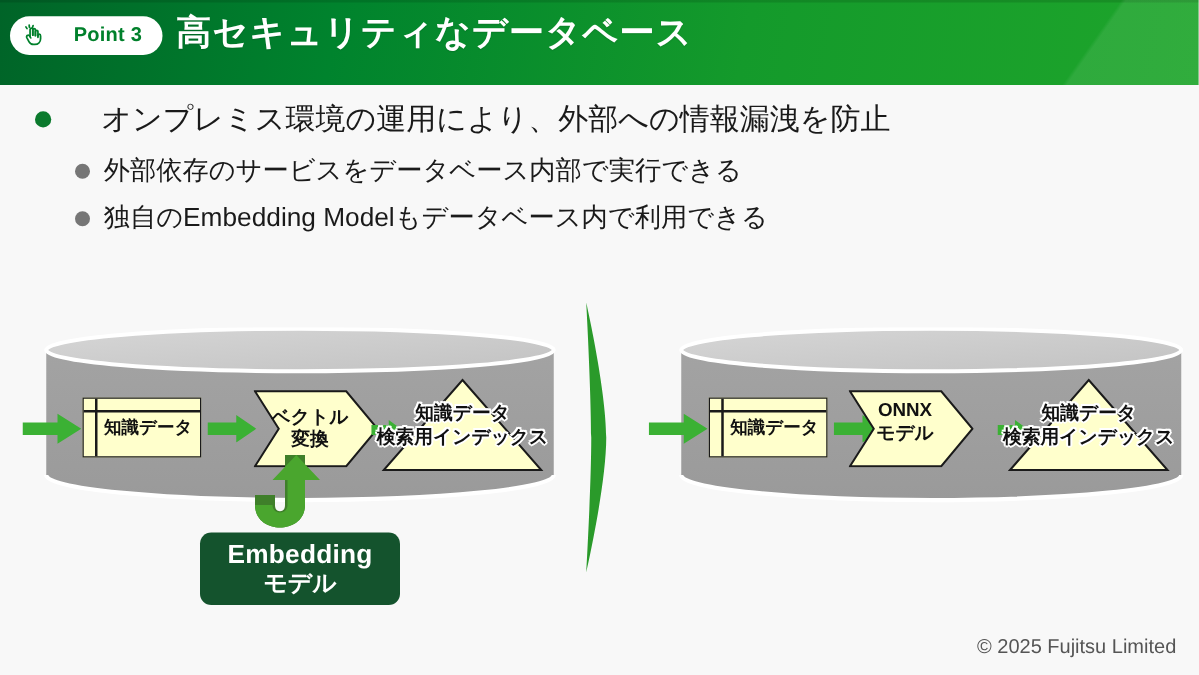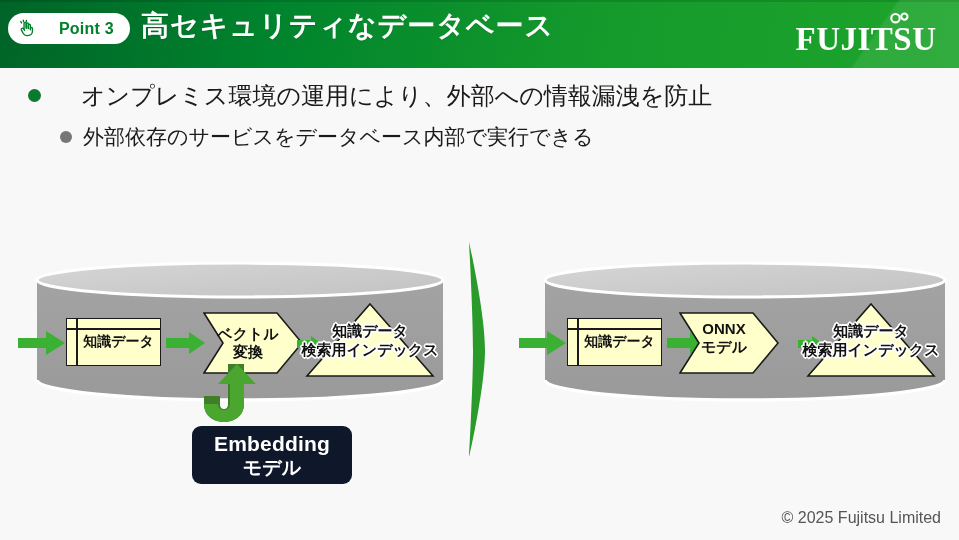--- a/index.html
+++ b/index.html
@@ -139,26 +139,25 @@
     white-space: nowrap;
     text-shadow:
       1.6px 0 0 #fff, -1.6px 0 0 #fff, 0 1.6px 0 #fff, 0 -1.6px 0 #fff,
       1.2px 1.2px 0 #fff, -1.2px 1.2px 0 #fff, 1.2px -1.2px 0 #fff, -1.2px -1.2px 0 #fff;
   }
 
   #embed-box {
     position: absolute;
     left: 160px; top: 186px;
     width: 160px; height: 58px;
-    background: #0f172a;
+    background: #14532d;
     border-radius: 9px;
     display: flex; flex-direction: column;
     align-items: center; justify-content: center;
     color: #ffffff;
-    margin-left: 32px;
   }
   #embed-box .eb1 { font-size: 21px; font-weight: bold; line-height: 24px; letter-spacing: 0.2px; }
   #embed-box .eb2 { font-size: 19px; font-weight: bold; line-height: 23px; }
 
   #footer {
     position: absolute;
     right: 18px; bottom: 13px;
     font-size: 16px;
     color: #555;
   }
@@ -180,39 +179,34 @@
         <path d="M5.4 4.0l1.0 1.6"></path>
         <path d="M8.4 2.4l.15 1.9"></path>
         <path d="M12.0 2.8l-.5 1.6"></path>
       </svg>
     </span>
     <span class="badge-label">Point 3</span>
   </div>
 
   <div id="slide-title">高セキュリティなデータベース</div>
 
-  <div id="fujitsu-logo">
-    <svg viewBox="0 0 150 48" width="150" height="48">
-      <g fill="none" stroke="#ffffff" stroke-width="2.1">
-        <circle cx="104.5" cy="8.2" r="4.2"></circle>
-        <circle cx="113.4" cy="6.6" r="3.1"></circle>
-      </g>
-      <text x="75" y="40" text-anchor="middle" fill="#ffffff" font-family="Liberation Serif, serif" font-size="33" font-weight="bold" letter-spacing="0.5">FUJITSU</text>
-    </svg>
-  </div>
 </div>
 
 <div id="bullets">
   <div class="bullet-row bullet-l1">
     <span class="dot"></span>
     <span class="btext">オンプレミス環境の運用により、外部への情報漏洩を防止</span>
   </div>
   <div class="bullet-row bullet-l2">
     <span class="dot"></span>
     <span class="btext">外部依存のサービスをデータベース内部で実行できる</span>
+  </div>
+  <div class="bullet-row bullet-l2">
+    <span class="dot"></span>
+    <span class="btext">独自のEmbedding Modelもデータベース内で利用できる</span>
   </div>
 </div>
 
 <div id="diagram">
 
   <div class="cylinder" style="left:35px; width:410px;">
     <svg class="cyl-svg" width="410" height="145" viewBox="0 0 410 145">
       <defs>
         <linearGradient id="cylBodyL" x1="0" y1="0" x2="0" y2="1">
           <stop offset="0%" stop-color="#a3a3a3"></stop>

